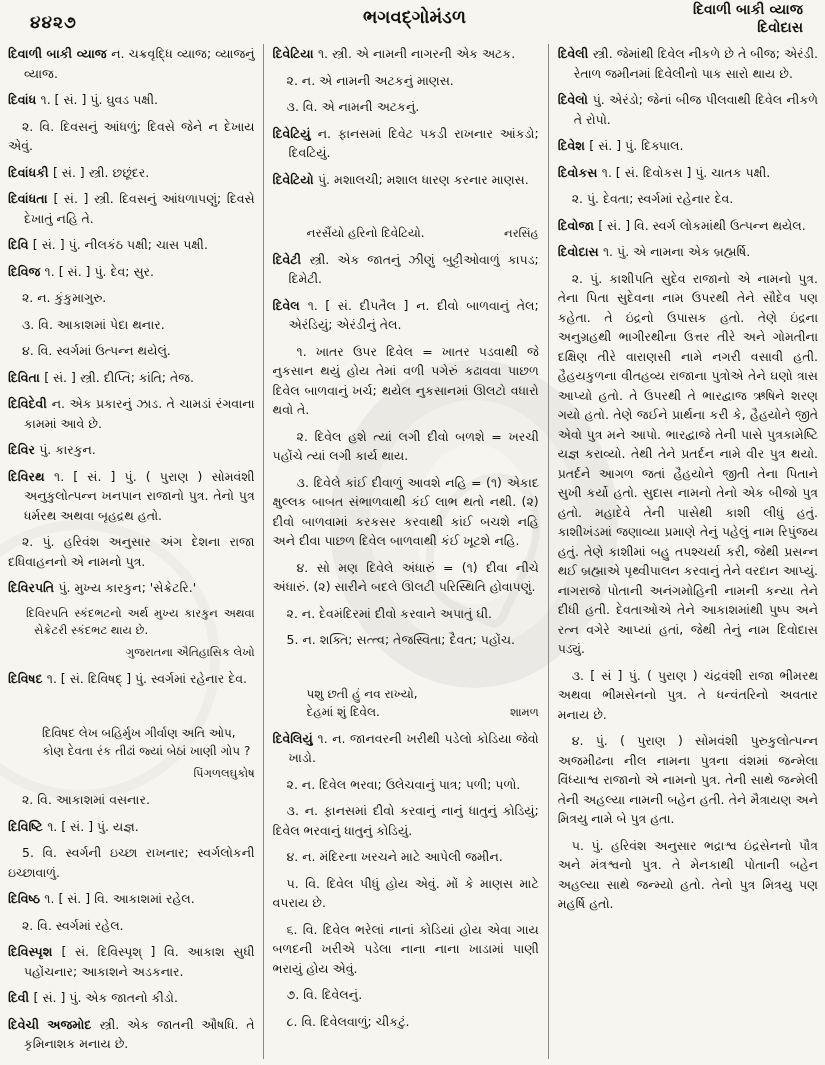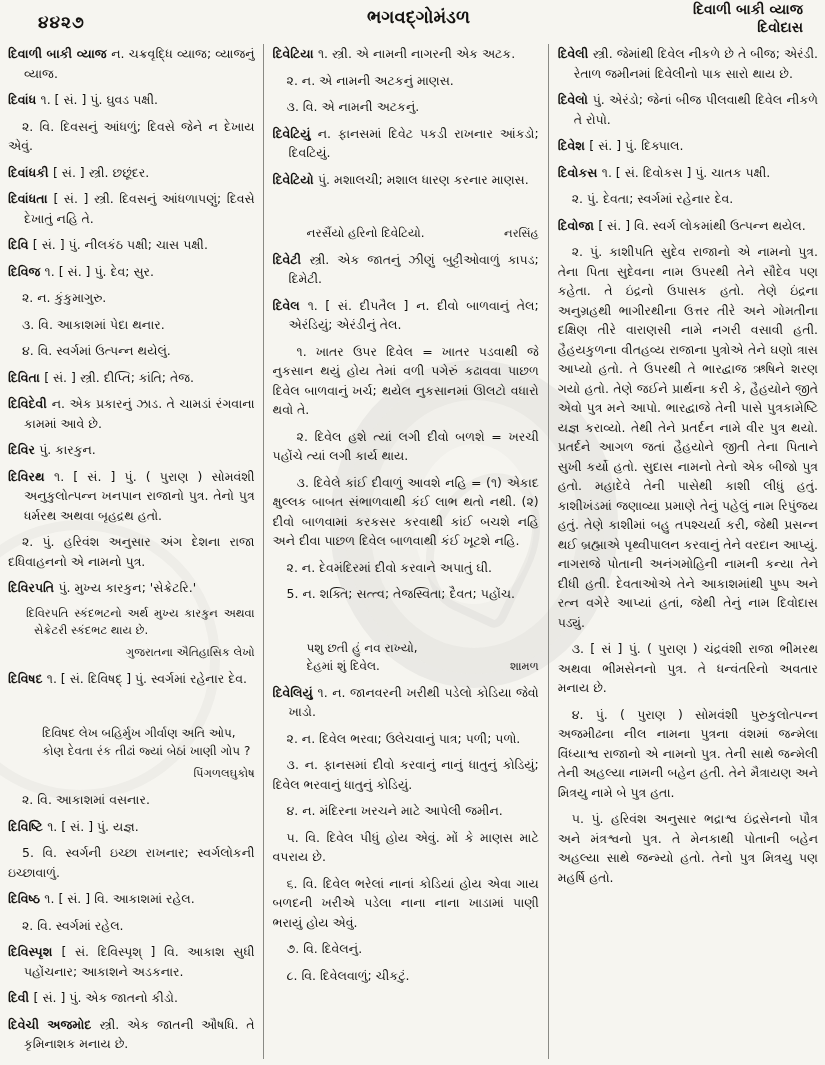--- a/index.html
+++ b/index.html
@@ -14,21 +14,21 @@
   
   .wm{position:absolute;border-radius:50%;pointer-events:none;}
   .wm1{left:330px;top:360px;width:260px;height:300px;
        border:14px solid rgba(90,90,90,0.07);
        box-shadow:inset 0 0 0 26px rgba(90,90,90,0.045), inset 0 0 0 70px rgba(90,90,90,0.03);}
   .wm2{left:-60px;top:520px;width:260px;height:260px;
        border:10px solid rgba(90,90,90,0.05);}
   .wm3{left:430px;top:470px;width:90px;height:130px;
        border:8px solid rgba(90,90,90,0.06);border-radius:50% 50% 10% 50%;transform:rotate(25deg);}
 
-  .header{position:absolute;top:0;left:12px;right:0;height:44px;}
+  .header{position:absolute;top:0;left:4px;right:0;height:44px;}
   .pageno{position:absolute;left:26px;top:12px;font-size:17px;font-weight:bold;letter-spacing:1px;}
   .ctitle{position:absolute;left:0;right:0;top:6px;text-align:center;font-size:18px;font-weight:bold;}
   .rhead{position:absolute;right:22px;top:0;text-align:right;font-size:14px;font-weight:bold;line-height:18px;}
 
   .cols{position:absolute;top:44px;left:8px;right:7px;bottom:6px;display:flex;}
   .col{height:100%;overflow:hidden;}
   .col1{width:252px;padding-right:8px;}
   .col2{width:272px;border-left:1px solid #8a8a85;border-right:1px solid #8a8a85;padding:0 9px;}
   .col3{width:266px;padding-left:9px;}
 
@@ -110,20 +110,21 @@
           <span class="verse-row">
             <span>નરસૈંયો હરિનો દિવેટિયો.</span>
             <span class="inline-cite">નરસિંહ</span>
           </span>
         </p>
         <p class="blk entry"><b class="hw">દિવેટી </b>સ્ત્રી. એક જાતનું ઝીણું બુટ્ટીઓવાળું કાપડ; દિમેટી.</p>
         <p class="blk entry"><b class="hw">દિવેલ </b>૧. [ સં. દીપતૈલ ] ન. દીવો બાળવાનું તેલ; એરંડિયું; એરંડીનું તેલ.</p>
         <p class="blk idiom">૧. ખાતર ઉપર દિવેલ = ખાતર પડવાથી જે નુકસાન થયું હોય તેમાં વળી પગેરું કઢાવવા પાછળ દિવેલ બાળવાનું ખર્ચ; થયેલ નુકસાનમાં ઊલટો વધારો થવો તે.</p>
         <p class="blk idiom">૨. દિવેલ હશે ત્યાં લગી દીવો બળશે = ખરચી પહોંચે ત્યાં લગી કાર્ય થાય.</p>
         <p class="blk idiom">૩. દિવેલે કાંઈ દીવાળું આવશે નહિ = (૧) એકાદ ક્ષુલ્લક બાબત સંભાળવાથી કંઈ લાભ થતો નથી. (૨) દીવો બાળવામાં કરકસર કરવાથી કાંઈ બચશે નહિ અને દીવા પાછળ દિવેલ બાળવાથી કંઈ ખૂટશે નહિ.</p>
+        <p class="blk idiom">૪. સો મણ દિવેલે અંધારું = (૧) દીવા નીચે અંધારું. (૨) સારીને બદલે ઊલટી પરિસ્થિતિ હોવાપણું.</p>
         <p class="blk sense">૨. ન. દેવમંદિરમાં દીવો કરવાને અપાતું ઘી.</p>
         <p class="blk sense">5. ન. શક્તિ; સત્ત્વ; તેજસ્વિતા; દૈવત; પહોંચ.</p>
         <p class="blk verse">
           <span class="verse-row">
             <span>પશુ છતી હું નવ રાખ્યો,</span>
           </span>
           <span class="verse-row">
             <span>દેહમાં શું દિવેલ.</span>
             <span class="inline-cite">શામળ</span>
           </span>
@@ -137,19 +138,20 @@
         <p class="blk sense">૭. વિ. દિવેલનું.</p>
         <p class="blk sense">૮. વિ. દિવેલવાળું; ચીકટું.</p>
       </div>
     <div class="col col3">
         <p class="blk entry"><b class="hw">દિવેલી </b>સ્ત્રી. જેમાંથી દિવેલ નીકળે છે તે બીજ; એરંડી. રેતાળ જમીનમાં દિવેલીનો પાક સારો થાય છે.</p>
         <p class="blk entry"><b class="hw">દિવેલો </b>પું. એરંડો; જેનાં બીજ પીલવાથી દિવેલ નીકળે તે રોપો.</p>
         <p class="blk entry"><b class="hw">દિવેશ </b>[ સં. ] પું. દિક્પાલ.</p>
         <p class="blk entry"><b class="hw">દિવોકસ </b>૧. [ સં. દિવોકસ ] પું. ચાતક પક્ષી.</p>
         <p class="blk sense">૨. પું. દેવતા; સ્વર્ગમાં રહેનાર દેવ.</p>
         <p class="blk entry"><b class="hw">દિવોજા </b>[ સં. ] વિ. સ્વર્ગ લોકમાંથી ઉત્પન્ન થયેલ.</p>
+        <p class="blk entry"><b class="hw">દિવોદાસ </b>૧. પું. એ નામના એક બ્રહ્મર્ષિ.</p>
         <p class="blk sense">૨. પું. કાશીપતિ સુદેવ રાજાનો એ નામનો પુત્ર. તેના પિતા સુદેવના નામ ઉપરથી તેને સૌદેવ પણ કહેતા. તે ઇંદ્રનો ઉપાસક હતો. તેણે ઇંદ્રના અનુગ્રહથી ભાગીરથીના ઉત્તર તીરે અને ગોમતીના દક્ષિણ તીરે વારાણસી નામે નગરી વસાવી હતી. હૈહયકુળના વીતહવ્ય રાજાના પુત્રોએ તેને ઘણો ત્રાસ આપ્યો હતો. તે ઉપરથી તે ભારદ્વાજ ઋષિને શરણ ગયો હતો. તેણે જઈને પ્રાર્થના કરી કે, હૈહયોને જીતે એવો પુત્ર મને આપો. ભારદ્વાજે તેની પાસે પુત્રકામેષ્ટિ યજ્ઞ કરાવ્યો. તેથી તેને પ્રતર્દન નામે વીર પુત્ર થયો. પ્રતર્દને આગળ જતાં હૈહયોને જીતી તેના પિતાને સુખી કર્યો હતો. સુદાસ નામનો તેનો એક બીજો પુત્ર હતો. મહાદેવે તેની પાસેથી કાશી લીધું હતું. કાશીખંડમાં જણાવ્યા પ્રમાણે તેનું પહેલું નામ રિપુંજય હતું. તેણે કાશીમાં બહુ તપશ્ચર્યા કરી, જેથી પ્રસન્ન થઈ બ્રહ્માએ પૃથ્વીપાલન કરવાનું તેને વરદાન આપ્યું. નાગરાજે પોતાની અનંગમોહિની નામની કન્યા તેને દીધી હતી. દેવતાઓએ તેને આકાશમાંથી પુષ્પ અને રત્ન વગેરે આપ્યાં હતાં, જેથી તેનું નામ દિવોદાસ પડ્યું.</p>
         <p class="blk sense">૩. [ સં ] પું. ( પુરાણ ) ચંદ્રવંશી રાજા ભીમરથ અથવા ભીમસેનનો પુત્ર. તે ધન્વંતરિનો અવતાર મનાય છે.</p>
         <p class="blk sense">૪. પું. ( પુરાણ ) સોમવંશી પુરુકુલોત્પન્ન અજમીઢના નીલ નામના પુત્રના વંશમાં જન્મેલા વિંધ્યાશ્વ રાજાનો એ નામનો પુત્ર. તેની સાથે જન્મેલી તેની અહલ્યા નામની બહેન હતી. તેને મૈત્રાયણ અને મિત્રયુ નામે બે પુત્ર હતા.</p>
         <p class="blk sense">૫. પું. હરિવંશ અનુસાર ભદ્રાશ્વ ઇંદ્રસેનનો પૌત્ર અને મંત્રશ્વનો પુત્ર. તે મેનકાથી પોતાની બહેન અહલ્યા સાથે જન્મ્યો હતો. તેનો પુત્ર મિત્રયુ પણ મહર્ષિ હતો.</p>
       </div>
   </div>
 </div>
 
 </body></html>

